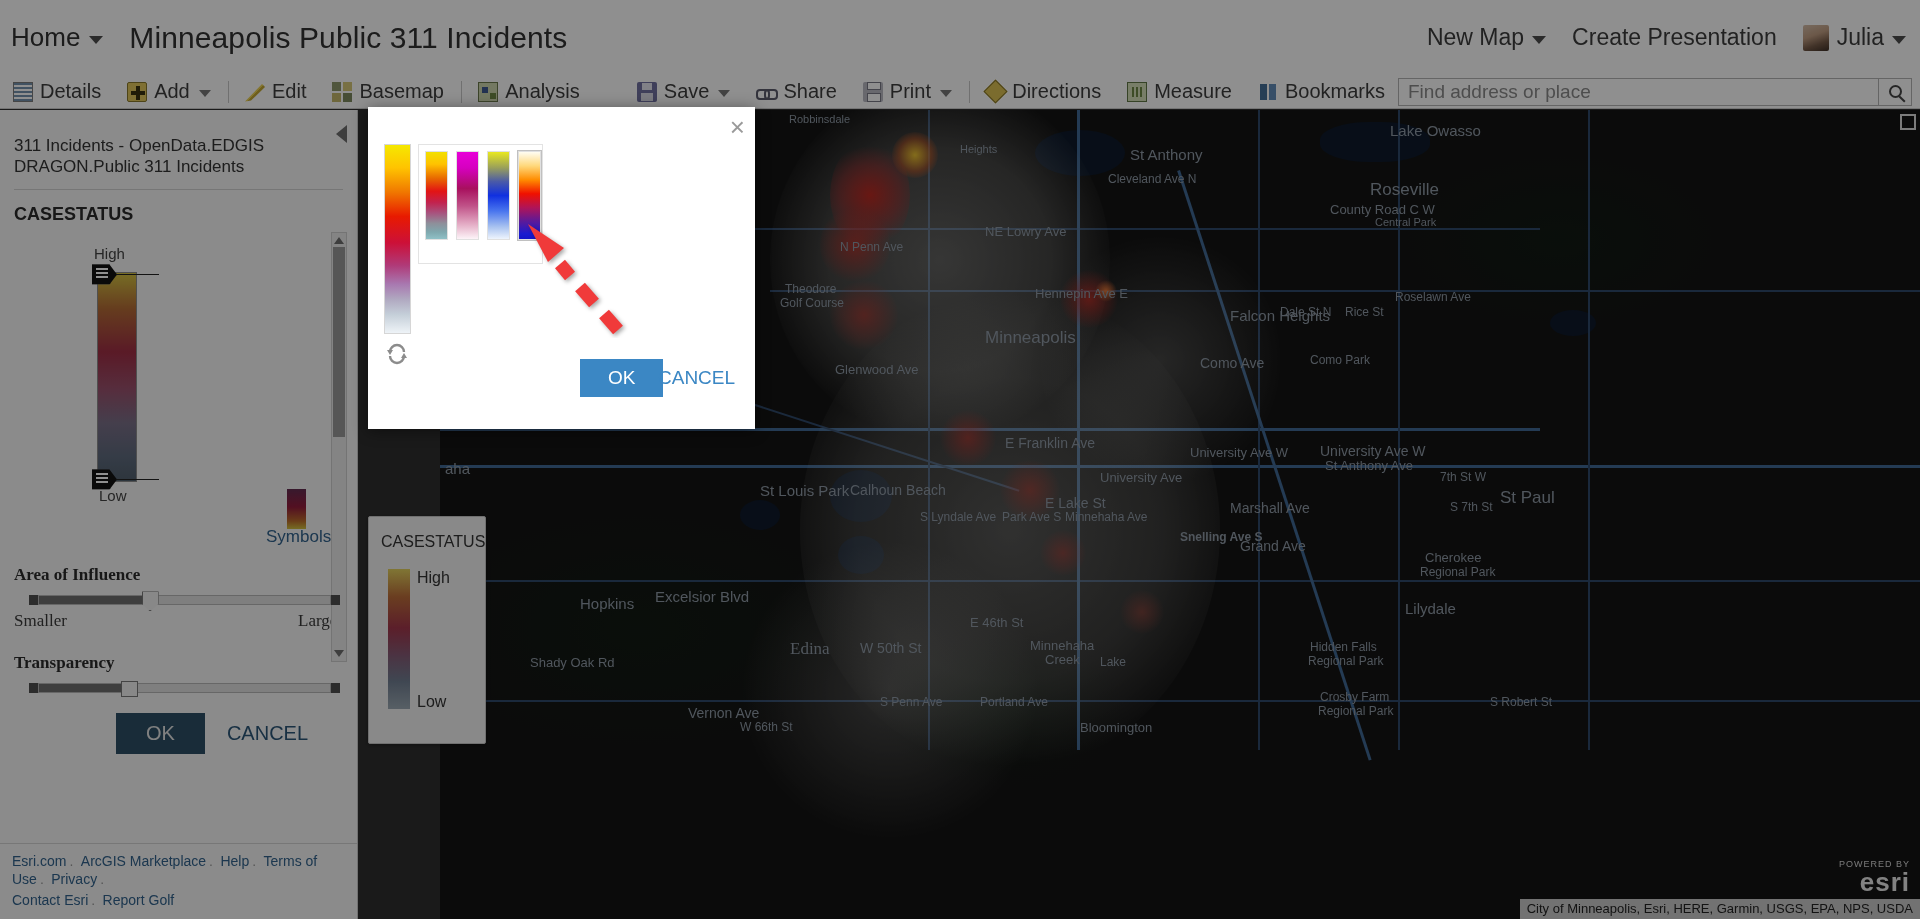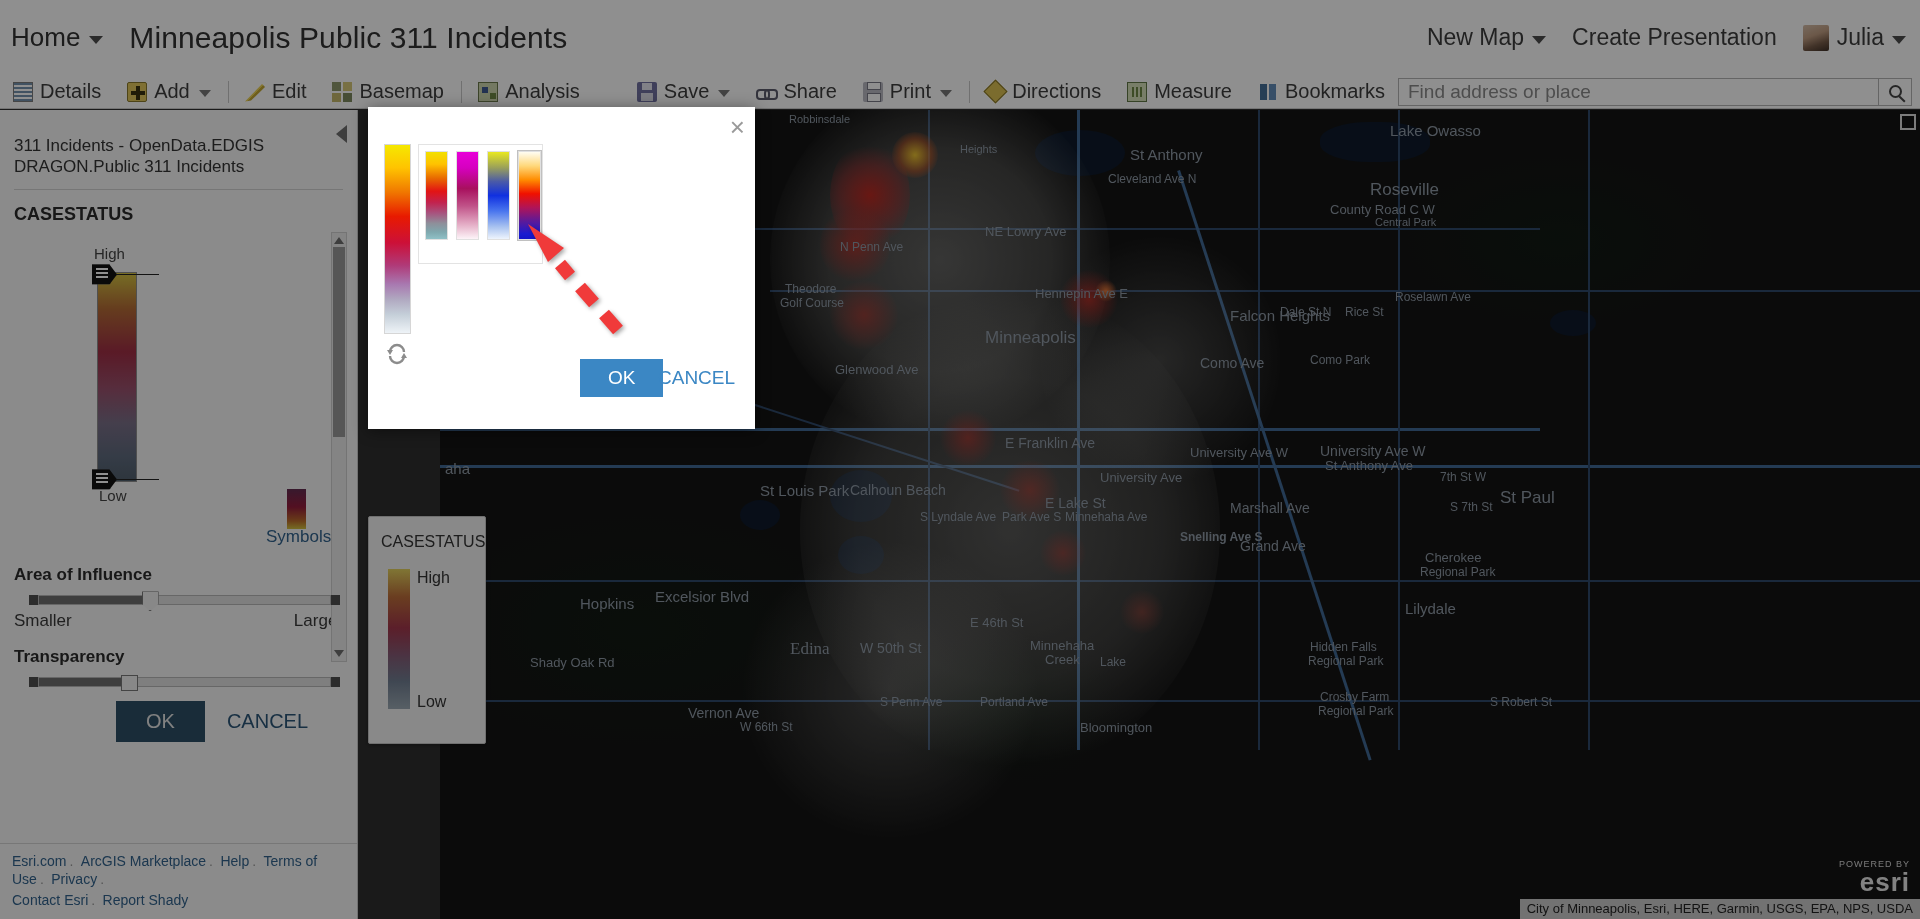--- a/index.html
+++ b/index.html
@@ -220,21 +220,21 @@
     background:#ececec; border:1px solid #d0d0d0;
   }
   #panel-scroll .up, #panel-scroll .dn {
     position:absolute; left:2px; width:10px; height:0;
     border-left:5px solid transparent; border-right:5px solid transparent;
   }
   #panel-scroll .up { top:4px; border-bottom:7px solid #6e6e6e; }
   #panel-scroll .dn { bottom:4px; border-top:7px solid #6e6e6e; }
   #panel-thumb { position:absolute; left:1px; top:14px; width:12px; height:190px; background:#9a9a9a; }
 
-  .slider-group { margin:0 14px; }
+  .slider-group { margin:6px 14px;font-family:Liberation Serif, serif; }
   .slider-label { font-size:17px; font-weight:bold; color:#2b2b2b; margin-bottom:10px; }
   .slider {
     position:relative; height:10px; margin:0 12px 0 24px;
     background:#e2e2e2; border:1px solid #b8b8b8;
   }
   .slider .filled { position:absolute; left:0; top:0; bottom:0; background:#6e6e6e; }
   .slider .cap-l, .slider .cap-r {
     position:absolute; top:-1px; width:9px; height:10px; background:#4e4e4e;
   }
   .slider .cap-l { left:-10px; } .slider .cap-r { right:-10px; }
@@ -564,21 +564,21 @@
     <div id="panel-footer">
       <div>
         <span class="flink">Esri.com</span><span class="dot">.</span>
         <span class="flink">ArcGIS Marketplace</span><span class="dot">.</span>
         <span class="flink">Help</span><span class="dot">.</span>
         <span class="flink">Terms of Use</span><span class="dot">.</span>
         <span class="flink">Privacy</span><span class="dot">.</span>
       </div>
       <div class="row2">
         <span class="flink">Contact Esri</span><span class="dot">.</span>
-        <span class="flink">Report Shady</span>
+        <span class="flink">Report Golf</span>
       </div>
     </div>
   </div>
 </div>
 
 <div id="modal">
   <div id="modal-close">×</div>
   <div id="modal-preview" style="background: linear-gradient(rgb(245, 232, 0) 0%, rgb(255, 196, 0) 12%, rgb(240, 120, 0) 25%, rgb(232, 26, 0) 38%, rgb(204, 16, 56) 52%, rgb(176, 58, 120) 64%, rgb(168, 120, 176) 74%, rgb(176, 168, 192) 82%, rgb(196, 206, 216) 90%, rgb(238, 243, 247) 100%);"></div>
   <div id="modal-reset">
     <svg width="24" height="24" viewBox="0 0 24 24">

